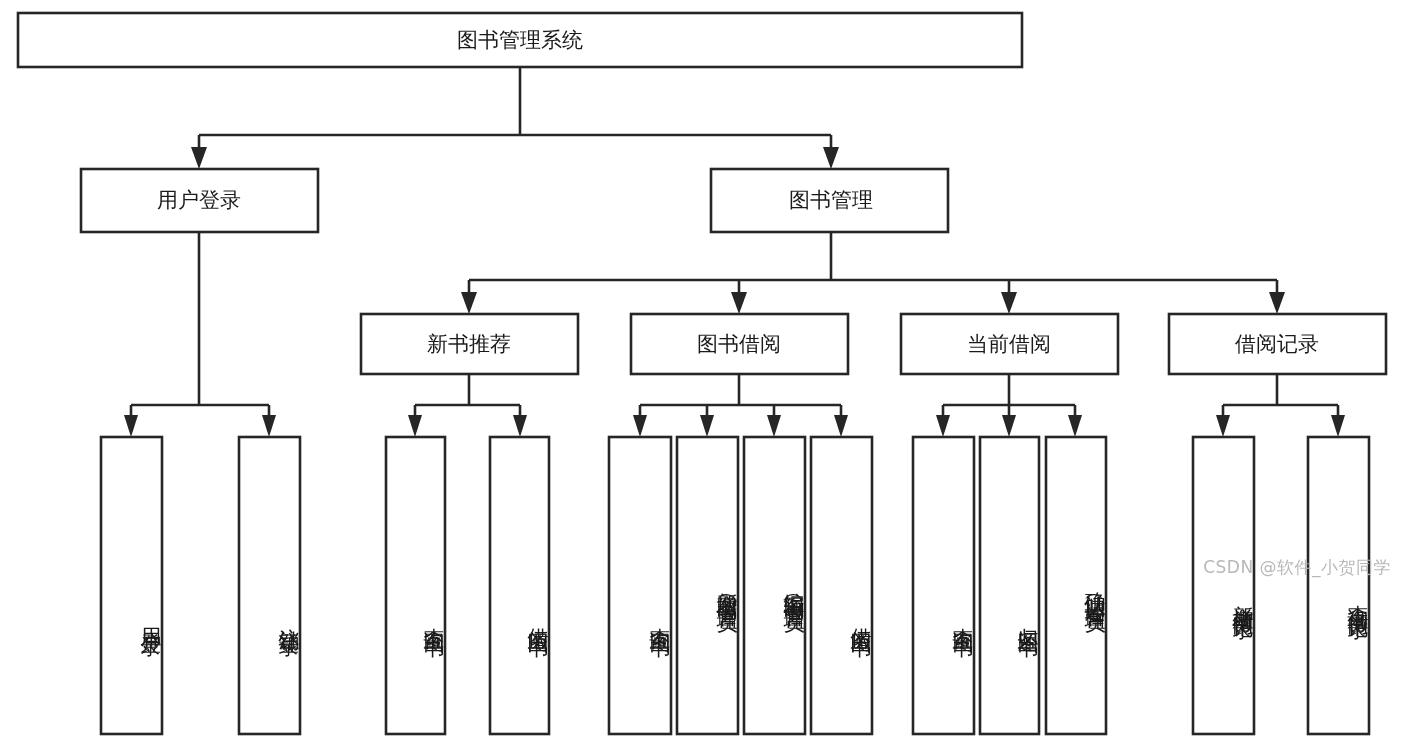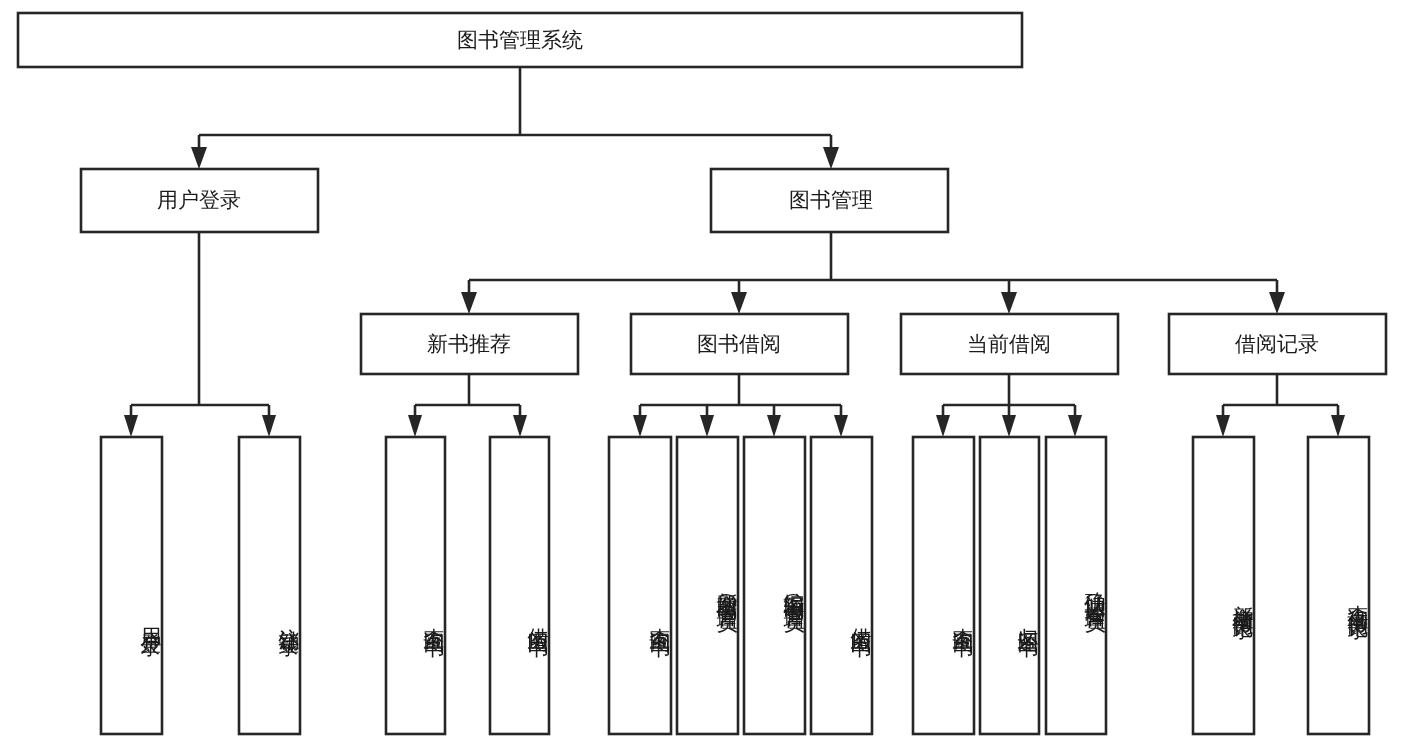--- a/index.html
+++ b/index.html
@@ -217,13 +217,14 @@
   <div class="vlabel" style="left:609px; top:500px; width:62px; height:234px;">查询图书</div>
   <div class="vlabel" style="left:677px; top:443px; width:61px; height:291px;">新增图书（管理员）</div>
   <div class="vlabel" style="left:744px; top:443px; width:61px; height:291px;">编辑图书（管理员）</div>
   <div class="vlabel" style="left:811px; top:500px; width:61px; height:234px;">借阅图书</div>
   <div class="vlabel" style="left:913px; top:500px; width:61px; height:234px;">查询图书</div>
   <div class="vlabel" style="left:980px; top:500px; width:59px; height:234px;">归还图书</div>
   <div class="vlabel" style="left:1046px; top:443px; width:60px; height:291px;">确认归还（管理员）</div>
   <div class="vlabel" style="left:1193px; top:460px; width:61px; height:274px;">新增借阅记录</div>
   <div class="vlabel" style="left:1308px; top:460px; width:61px; height:274px;">查询借阅记录</div>
 
+  <div class="watermark-text">CSDN @软件_小贺同学</div>
 </div>
 
 </body></html>

